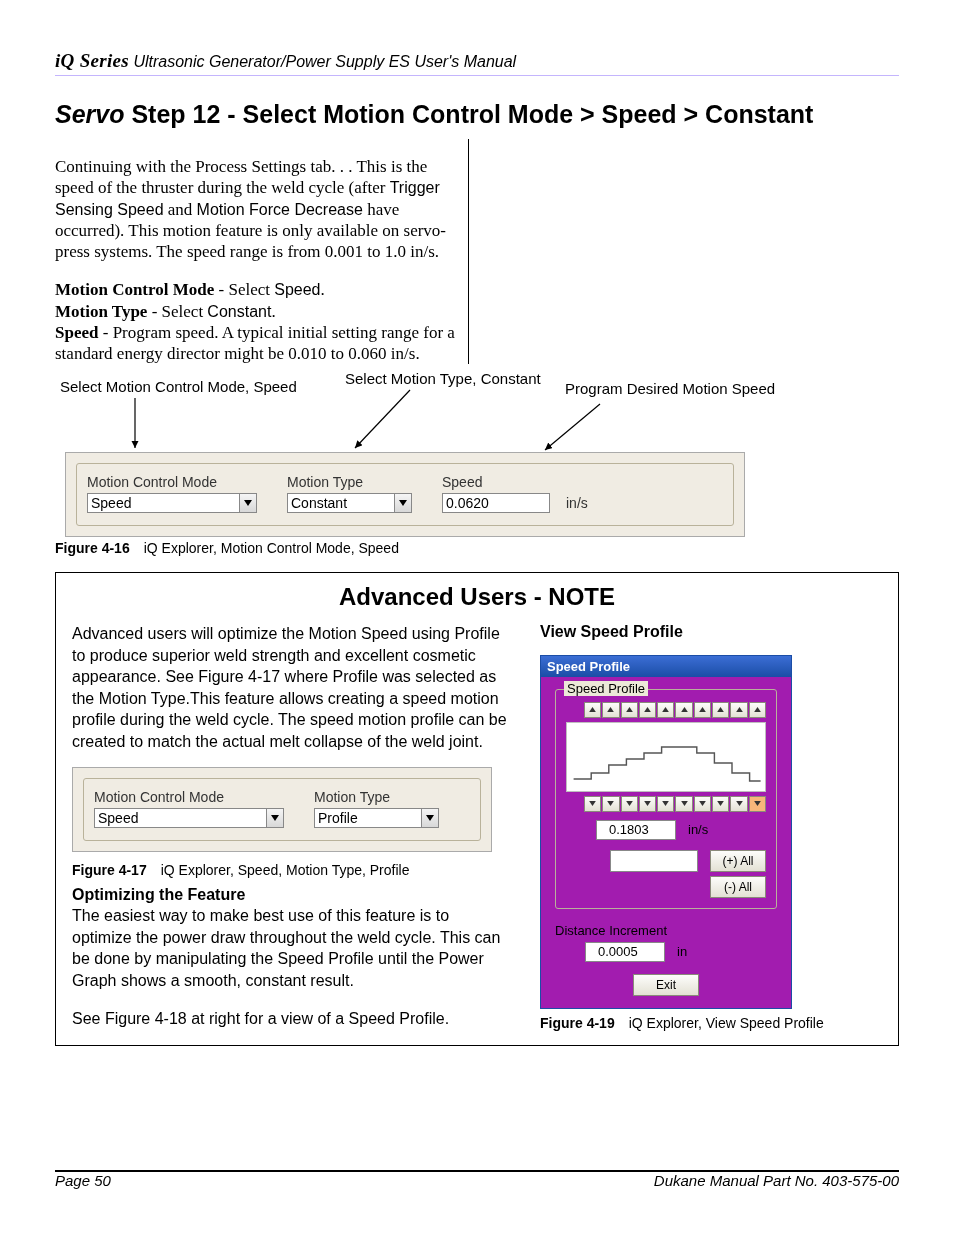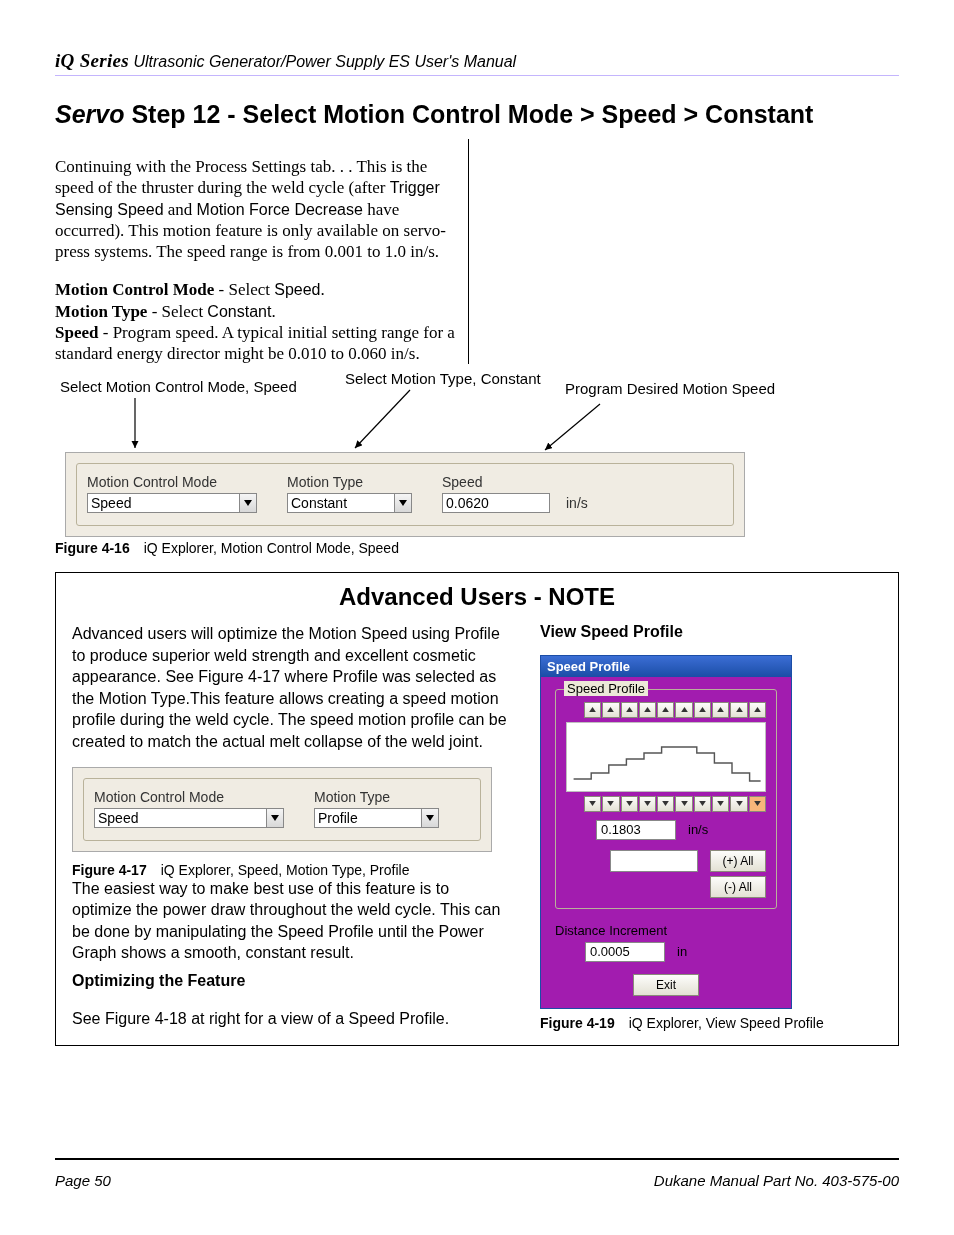--- a/index.html
+++ b/index.html
@@ -197,21 +197,21 @@
   .sp-canvas {
     height:68px;
     background:#fff;
     border:1px solid #bfbfbf;
     margin:2px 0;
     position:relative;
   }
   .sp-val-row { display:flex; align-items:center; gap:12px; margin:8px 0 0 30px; }
   .sp-inp {
     width:80px; height:20px; background:#fff; border:1px solid #888;
-    font-family: Tahoma,sans-serif; font-size:13px; padding:1px 4px;
+    font-family: Tahoma,sans-serif; font-size:13px; padding:1px 12px;
     box-sizing:border-box; display:flex; align-items:center;
   }
   .sp-unit { font-family: Tahoma,sans-serif; font-size:13px; }
   .sp-btn {
     width:54px; height:20px;
     background: linear-gradient(#fdfdfb,#e3e1d4);
     border:1px solid #8a8a7a;
     font-family: Tahoma,sans-serif; font-size:12px;
     display:flex; align-items:center; justify-content:center;
   }
@@ -222,21 +222,21 @@
   }
   .sp-dist { margin-top:14px; font-family:Tahoma,sans-serif; font-size:13px; }
   .sp-dist-row { display:flex; gap:12px; align-items:center; margin:4px 0 0 30px;}
   .sp-exit { margin:12px auto 0; width:64px; }
 
   .footer {
     position: absolute;
     left: 55px; right: 55px;
     bottom: 46px;
     border-top: 2px solid #000;
-    padding-top: 12px;
+    padding-top: 0;
     display:flex; justify-content:space-between;
     font-family: Arial, sans-serif;
     font-style: italic;
     font-size: 15px;
   }
 </style>
 </head>
 <body>
 
 <div class="page">
@@ -353,22 +353,22 @@
                 </div>
               </div>
             </div>
           </div>
         </div>
 
         <div class="fig-caption">
           <span class="fig-label">Figure 4-17</span><span>iQ Explorer, Speed, Motion Type, Profile</span>
         </div>
 
+        <div class="note-text" style="margin-top:6px"><span class="h">Optimizing the Feature</span></div>
         <div class="note-text">The easiest way to make best use of this feature is to optimize the power draw throughout the weld cycle. This can be done by manipulating the Speed Profile until the Power Graph shows a smooth, constant result.</div>
-        <div class="note-text" style="margin-top:6px"><span class="h">Optimizing the Feature</span></div>
         <div class="note-text" style="margin-top:16px">See Figure 4-18 at right for a view of a Speed Profile.</div>
       </div>
 
       <div class="note-col-right">
         <div class="note-text"><span class="h">View Speed Profile</span></div>
 
         <div class="speed-profile-window">
           <div class="sp-titlebar">Speed Profile</div>
           <div class="sp-body">
             <div class="sp-fieldset">

